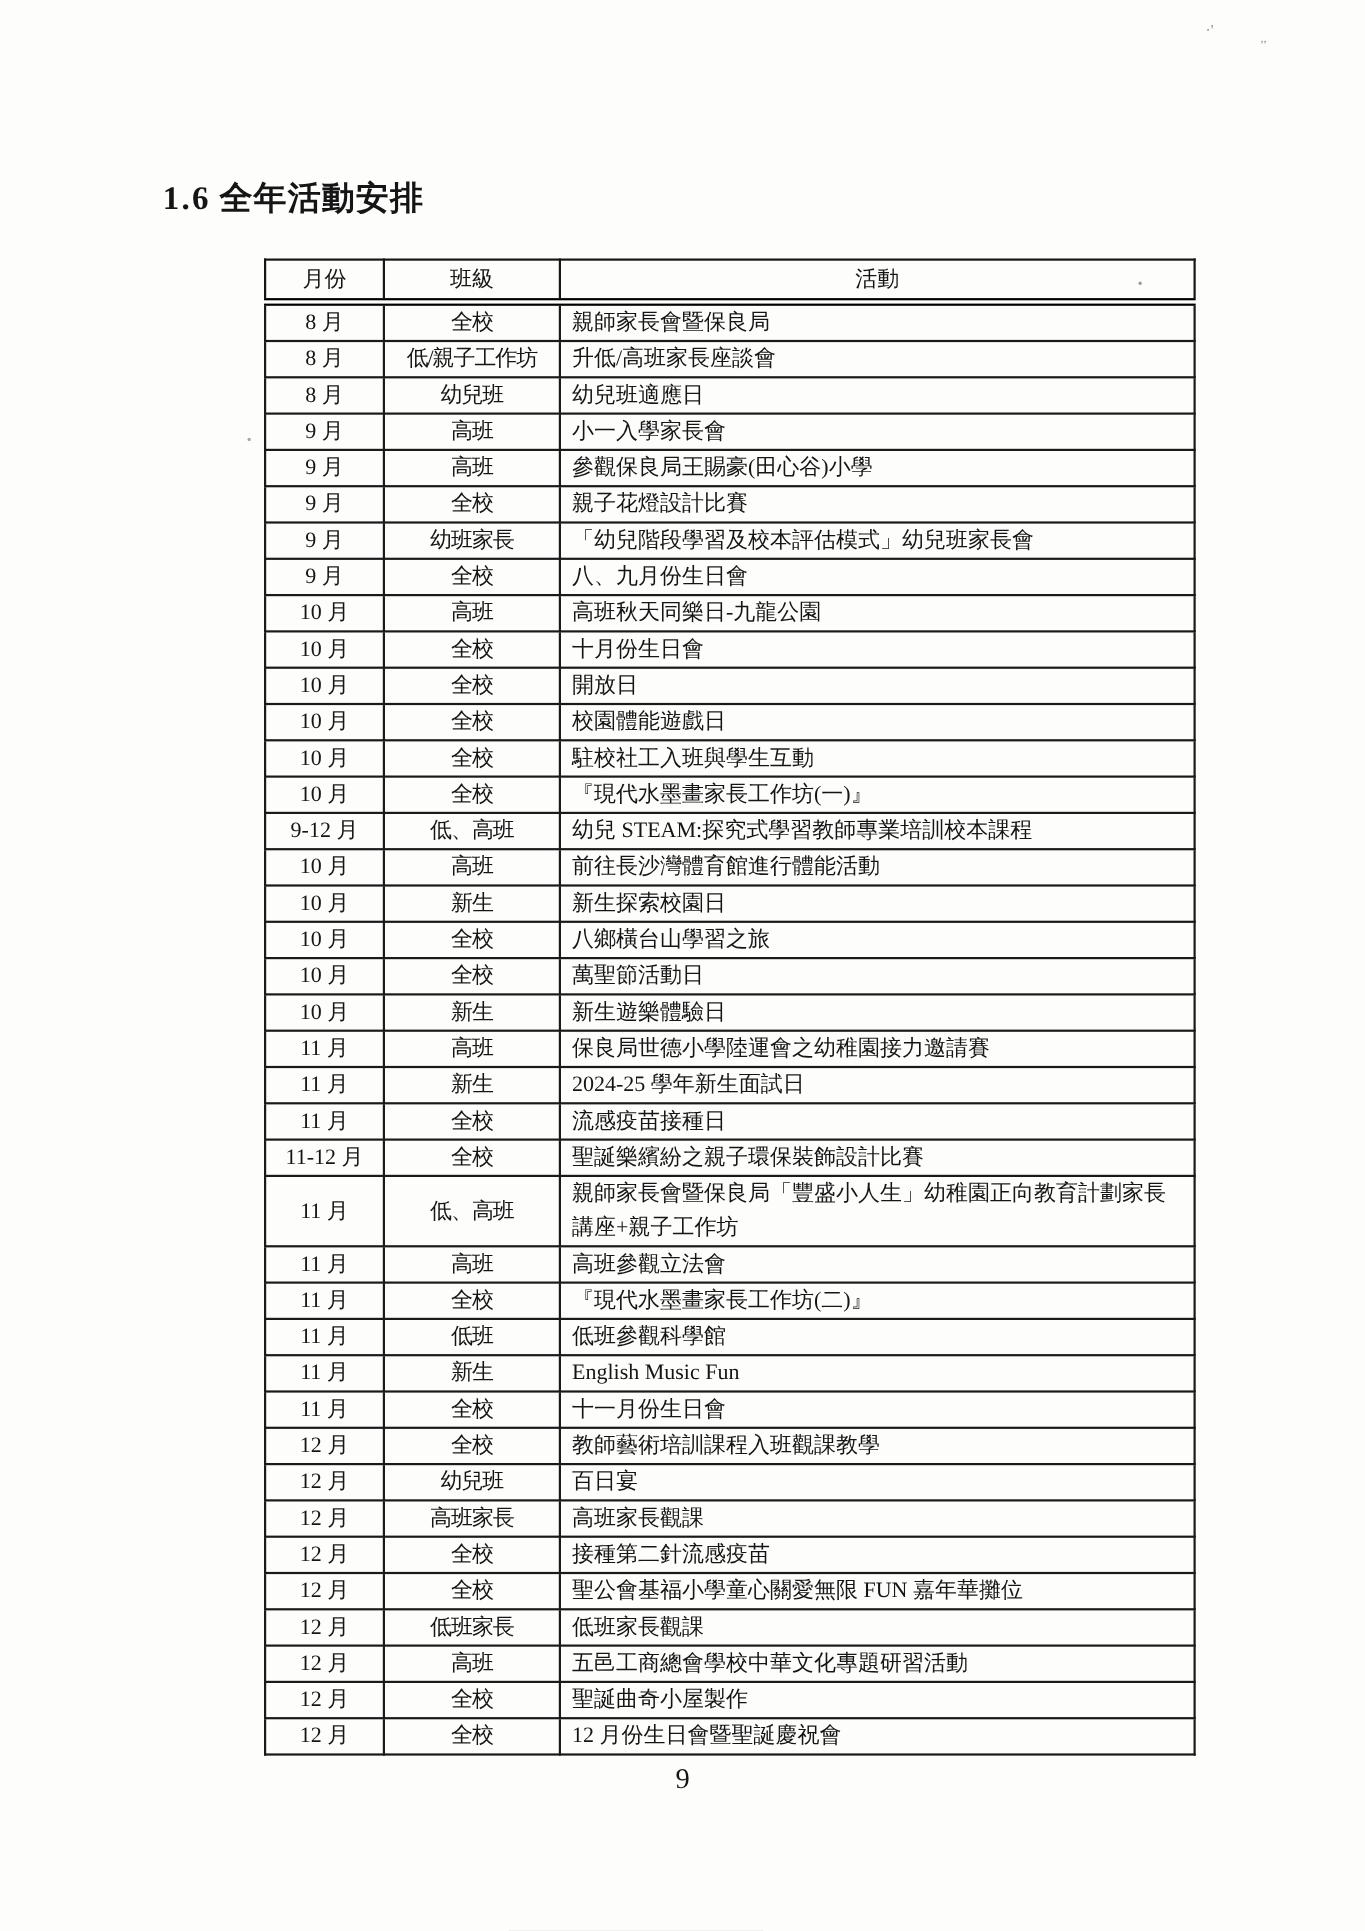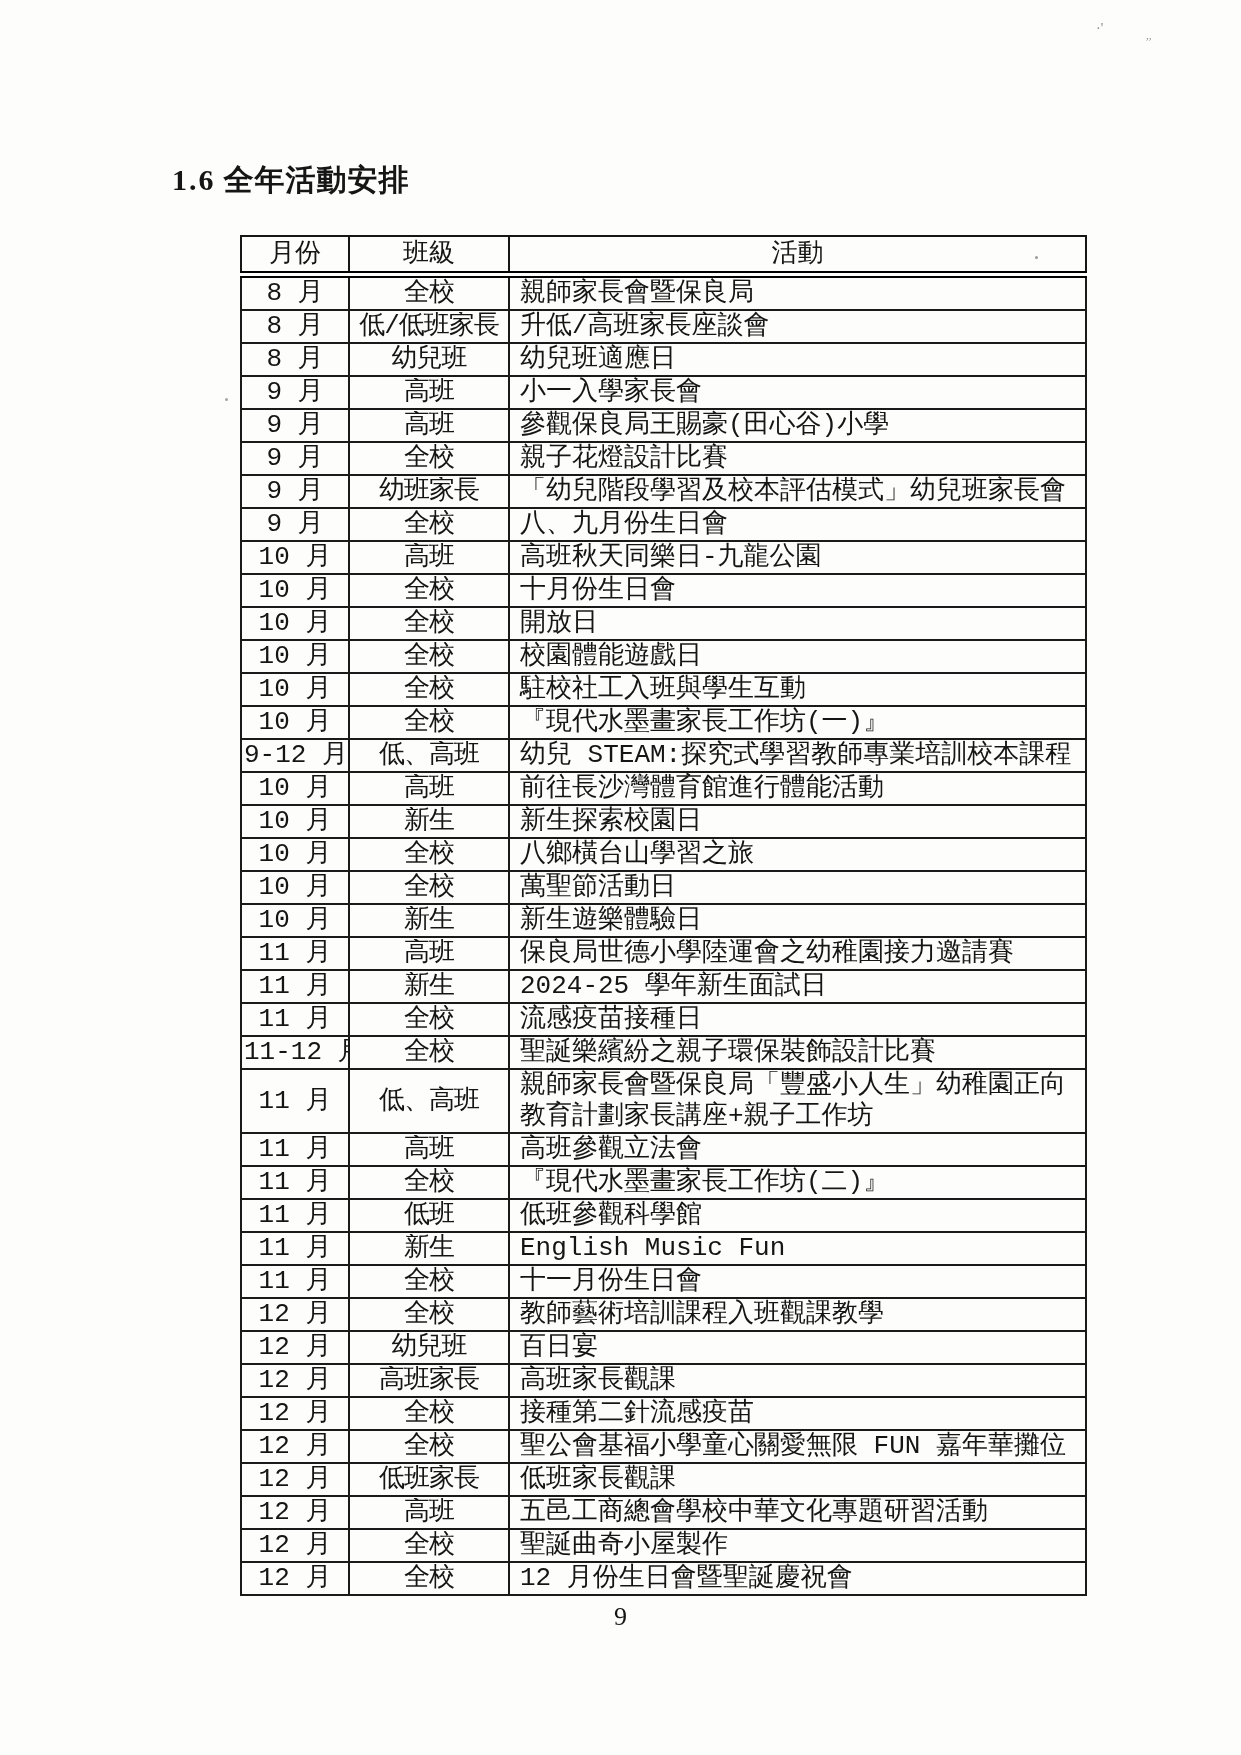--- a/index.html
+++ b/index.html
@@ -21,34 +21,32 @@
     position: absolute;
     left: 148px;
     top: 160px;
     font-size: 30px;
     font-weight: bold;
     letter-spacing: 1px;
     white-space: nowrap;
   }
   .doc-title .section-no {
     letter-spacing: 2px;
-    margin-left: 24px;
   }
   .doc-title .title-text {
     margin-left: 8px;
   }
   table.schedule {
     position: absolute;
     left: 240px;
     top: 235px;
     width: 845px;
     border-collapse: collapse;
     table-layout: fixed;
-    font-size: 26px;
-    font-family: Liberation Mono, monospace;
+    font-size: 20px;
   }
   table.schedule col.c-month  { width: 108px; }
   table.schedule col.c-class  { width: 160px; }
   table.schedule col.c-activity { width: 577px; }
   table.schedule th {
     border: 2px solid #161616;
     border-bottom: 7px double #000;
     height: 34px;
     font-weight: normal;
     text-align: center;
@@ -119,21 +117,21 @@
       </tr>
     </thead>
     <tbody>
         <tr>
           <td class="month">8 月</td>
           <td class="class">全校</td>
           <td class="activity">親師家長會暨保良局</td>
         </tr>
         <tr>
           <td class="month">8 月</td>
-          <td class="class">低/低班家長</td>
+          <td class="class">低/親子工作坊</td>
           <td class="activity">升低/高班家長座談會</td>
         </tr>
         <tr>
           <td class="month">8 月</td>
           <td class="class">幼兒班</td>
           <td class="activity">幼兒班適應日</td>
         </tr>
         <tr>
           <td class="month">9 月</td>
           <td class="class">高班</td>

